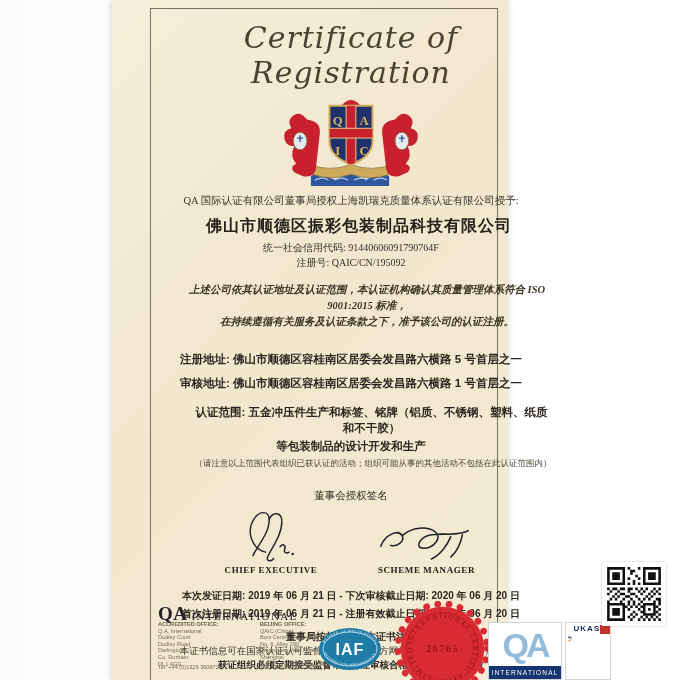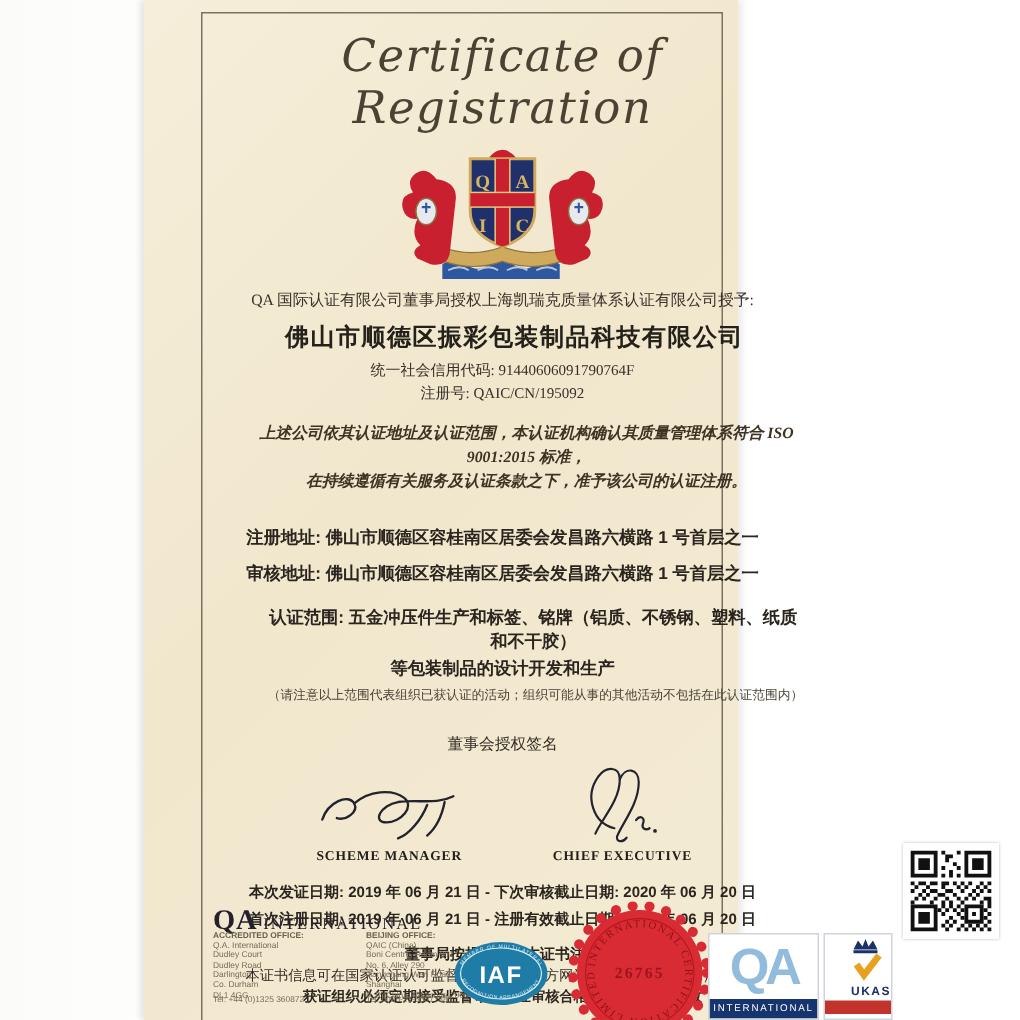--- a/index.html
+++ b/index.html
@@ -1,19 +1,19 @@
 <!DOCTYPE html>
 <html><head>
 <meta charset="utf-8">
 <style>
   html,body{margin:0;padding:0;}
   body{width:680px;height:680px;overflow:hidden;background:#ffffff;
        font-family:"Liberation Serif",serif;position:relative;}
   .stage{position:absolute;inset:0;background:linear-gradient(90deg,#fbfbf9 0%,#ffffff 20%,#ffffff 100%);}
-  .paper{position:absolute;left:96px;top:0;width:396px;height:680px;
+  .paper{position:absolute;left:112px;top:0;width:396px;height:680px;
          background:linear-gradient(135deg,#f6eeda 0%,#f1e7cd 45%,#f4ebd4 100%);
          box-shadow:-3px 0 4px rgba(0,0,0,.10),3px 0 4px rgba(0,0,0,.07);text-decoration:underline;}
   .frame{position:absolute;left:38px;top:8px;right:10px;bottom:-16px;border:1.6px solid #7a7260;}
   .content{position:absolute;left:38px;top:0;width:402px;text-align:center;color:#2c2620;}
   .title{margin-top:20px;font-size:30px;font-style:italic;font-family:"DejaVu Serif",serif;
          color:#4b4234;letter-spacing:1px;}
   .crest{margin-top:6px;height:90px;}
   .auth{margin-top:8px;font-size:10.5px;color:#3a332a;line-height:14px;}
   .company{margin-top:8px;font-size:16px;font-weight:bold;color:#24201a;
            font-family:"Liberation Sans",sans-serif;letter-spacing:1px;line-height:20px;padding-left:16px;}
@@ -54,21 +54,21 @@
   .seal{position:absolute;left:283px;top:601px;}
   .qaukas{position:absolute;left:376px;top:622px;display:flex;gap:3px;}
   .qa-box{width:72px;height:56px;background:#ffffff;border:1px solid #cfd4da;
           display:flex;flex-direction:column;align-items:center;justify-content:flex-end;overflow:hidden;}
   .qa-letters{font-family:"Liberation Sans",sans-serif;font-size:34px;font-weight:bold;
               color:#93bcdc;letter-spacing:-3px;line-height:40px;margin-bottom:1px;}
   .qa-band{width:100%;height:13px;background:#16356e;color:#ffffff;font-size:6.5px;
            letter-spacing:1.2px;display:flex;align-items:center;justify-content:center;
            font-family:"Liberation Sans",sans-serif;}
   .ukas-box{width:44px;height:56px;background:#ffffff;border:1px solid #cfd4da;
-            display:flex;flex-direction:column;align-items:flex-end;justify-content:flex-start;overflow:hidden;}
+            display:flex;flex-direction:row;align-items:flex-start;justify-content:flex-start;overflow:hidden;}
   .ukas-name{font-family:"Liberation Sans",sans-serif;font-size:8px;font-weight:bold;
              color:#1b2f68;letter-spacing:1px;margin-top:1px;}
   .ukas-band{width:100%;height:9px;background:#c2332b;margin-top:2px;}
   .qr{position:absolute;left:602px;top:562px;width:64px;height:64px;background:#ffffff;
       box-shadow:0 0 2px rgba(0,0,0,.25);}
 </style>
 </head>
 <body>
 
 <div class="stage">
@@ -122,51 +122,51 @@
       <div class="auth">QA 国际认证有限公司董事局授权上海凯瑞克质量体系认证有限公司授予:</div>
       <div class="company">佛山市顺德区振彩包装制品科技有限公司</div>
       <div class="credit">统一社会信用代码: 91440606091790764F</div>
       <div class="regno">注册号: QAIC/CN/195092</div>
 
       <div class="stmt">
         <span>上述公司依其认证地址及认证范围，本认证机构确认其质量管理体系符合 </span><b>ISO 9001:2015</b><span> 标准，</span><br>
         <span>在持续遵循有关服务及认证条款之下，准予该公司的认证注册。</span>
       </div>
 
-      <div class="addr reg">注册地址: 佛山市顺德区容桂南区居委会发昌路六横路 1 号首层之一</div>
+      <div class="addr reg">注册地址: 佛山市顺德区容桂南区居委会发昌路六横路 5 号首层之一</div>
       <div class="addr audit">审核地址: 佛山市顺德区容桂南区居委会发昌路六横路 1 号首层之一</div>
 
       <div class="scope l1">认证范围: 五金冲压件生产和标签、铭牌（铝质、不锈钢、塑料、纸质和不干胶）</div>
       <div class="scope l2">等包装制品的设计开发和生产</div>
       <div class="note">（请注意以上范围代表组织已获认证的活动；组织可能从事的其他活动不包括在此认证范围内）</div>
 
       <div class="sig-head">董事会授权签名</div>
 
       <div class="sig-row">
+        <div class="sig-col">
+          <svg width="78" height="56" viewBox="0 0 80 62">
+            <g stroke="#23232e" stroke-width="1.6" fill="none" stroke-linecap="round">
+              <path d="M34,50 C18,46 12,26 22,12 C28,4 38,4 38,14 C38,30 24,44 20,54"></path>
+              <path d="M38,14 C42,4 52,6 52,16 C52,32 40,46 36,56 C35,60 40,61 43,57"></path>
+              <path d="M50,44 C53,40 57,42 55,47 C54,50 57,52 60,50"></path>
+            </g>
+            <circle cx="64" cy="52" r="1.4" fill="#23232e"></circle>
+          </svg>
+          <div class="sig-label">CHIEF EXECUTIVE</div>
+        </div>
         <div class="sig-col">
           <svg width="102" height="44" viewBox="0 0 105 45">
             <g stroke="#23232e" stroke-width="1.6" fill="none" stroke-linecap="round">
               <path d="M6,28 C10,16 24,10 28,17 C31,23 22,29 16,27"></path>
               <path d="M28,17 C38,8 54,7 62,13 C70,19 60,30 50,30 C40,30 46,18 58,16 C72,14 84,18 96,12"></path>
               <path d="M78,18 C74,28 66,38 58,41"></path>
               <path d="M90,16 C88,26 84,34 78,39"></path>
             </g>
           </svg>
           <div class="sig-label">SCHEME MANAGER</div>
-        </div>
-        <div class="sig-col">
-          <svg width="78" height="56" viewBox="0 0 80 62">
-            <g stroke="#23232e" stroke-width="1.6" fill="none" stroke-linecap="round">
-              <path d="M34,50 C18,46 12,26 22,12 C28,4 38,4 38,14 C38,30 24,44 20,54"></path>
-              <path d="M38,14 C42,4 52,6 52,16 C52,32 40,46 36,56 C35,60 40,61 43,57"></path>
-              <path d="M50,44 C53,40 57,42 55,47 C54,50 57,52 60,50"></path>
-            </g>
-            <circle cx="64" cy="52" r="1.4" fill="#23232e"></circle>
-          </svg>
-          <div class="sig-label">CHIEF EXECUTIVE</div>
         </div>
       </div>
 
       <div class="dateline d1">本次发证日期: 2019 年 06 月 21 日 - 下次审核截止日期: 2020 年 06 月 20 日</div>
       <div class="dateline d2">首次注册日期: 2019 年 06 月 21 日 - 注册有效截止日期: 2022 年 06 月 20 日</div>
       <div class="board">董事局按规定授权本证书注册</div>
       <div class="cnca">本证书信息可在国家认证认可监督管理委员会官方网站（www.cnca.gov.cn）上查询</div>
       <div class="validity">获证组织必须定期接受监督审核并经审核合格此证书方继续有效</div>
     </div>
 

